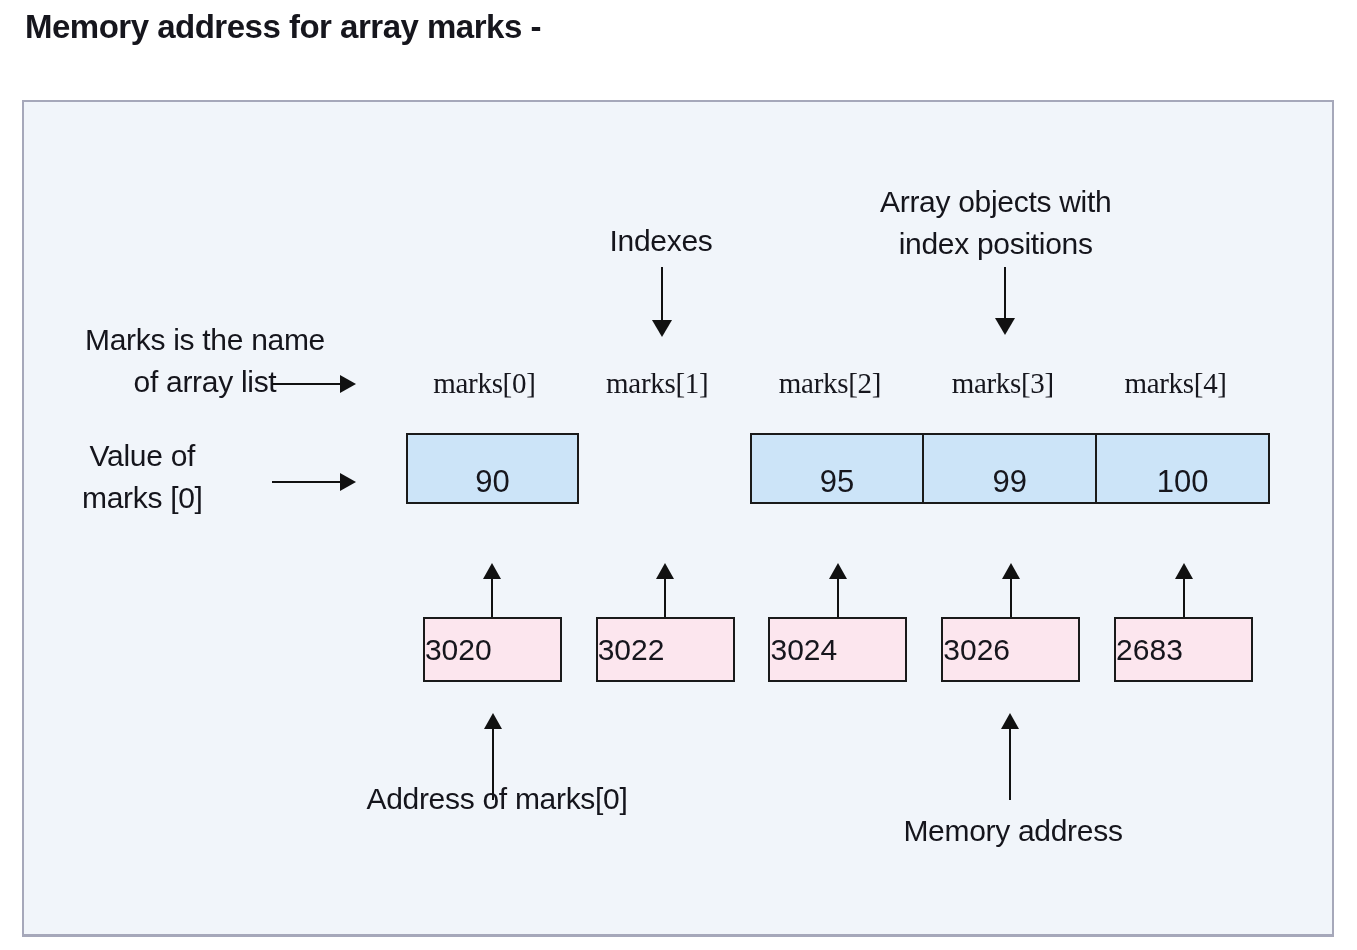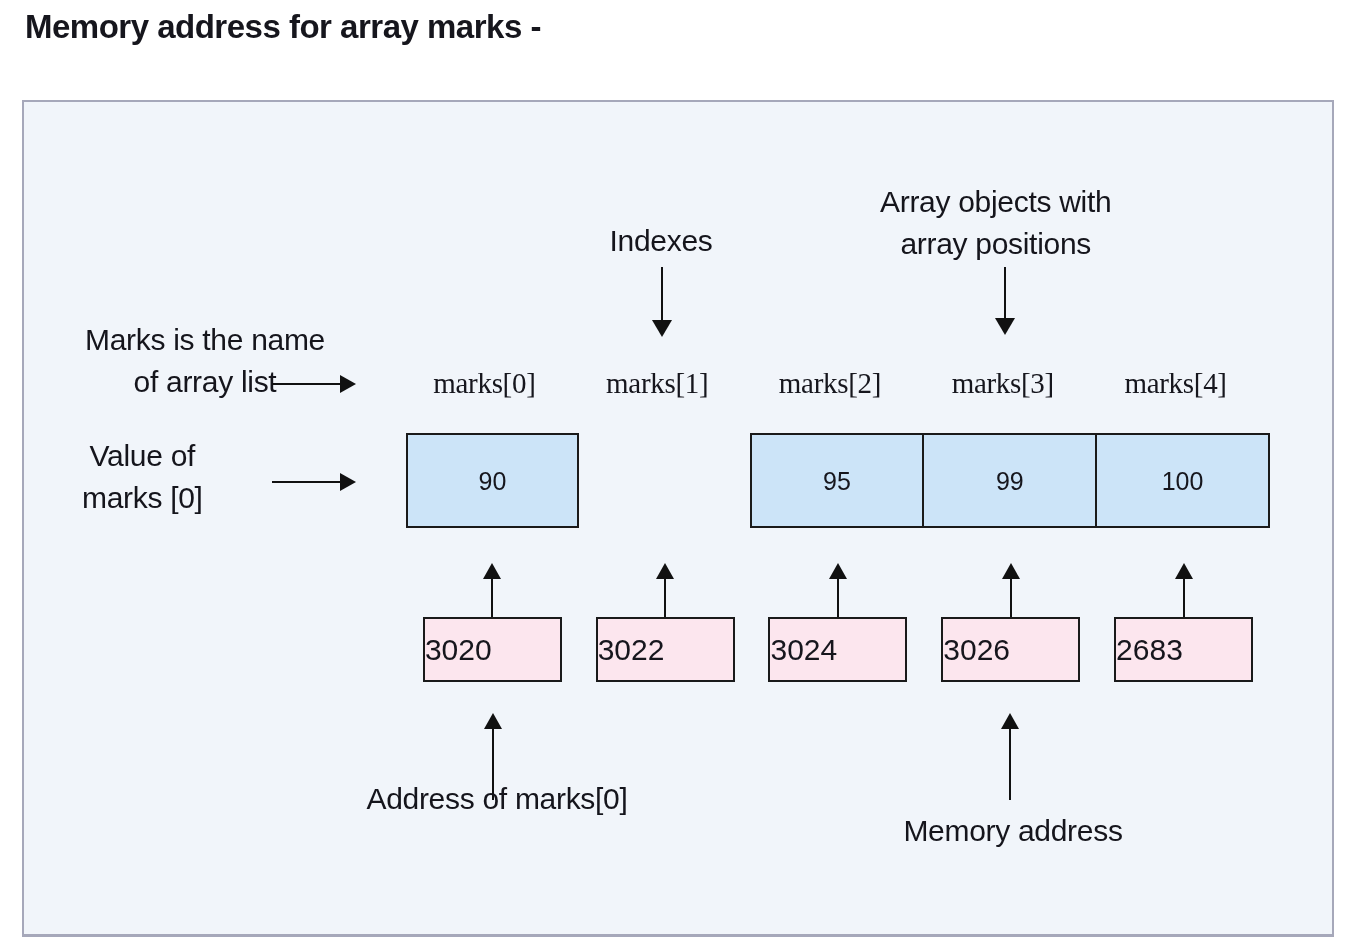--- a/index.html
+++ b/index.html
@@ -114,27 +114,27 @@
     text-align: center;
     font-size: 29px;
     letter-spacing: -0.3px;
     font-family: Liberation Serif, serif;
   }
   .cell {
     position: absolute;
     top: 70px;
     left: 0;
     right: 0;
-    height: 95px;
+    height: 71px;
     background: #cce4f8;
     border: 2px solid #1a1a1a;
     box-sizing: border-box;
     text-align: center;
     line-height: 93px;
-    font-size: 25px;
+    font-size: 31px;
   }
   .array-col + .array-col .cell { margin-left: -2px; }
   .cell-arrow {
     top: 200px;
     height: 54px;
     left: 50%;
     margin-left: -10px;
   }
   .addr-box {
     position: absolute;
@@ -160,21 +160,21 @@
 
 <div class="note center" style="left:581px; top:220px; width:160px;">Indexes</div>
 
 <div class="arrow-down" style="left:652px; top:267px; height:70px;">
   <div class="line"></div>
     <div class="head"></div>
 </div>
 
 <div class="note" style="left:880px; top:181px;">
   <div>Array objects with</div>
-  <div>array positions</div>
+  <div>index positions</div>
 </div>
 
 <div class="arrow-down" style="left:995px; top:267px; height:68px;">
   <div class="line"></div>
     <div class="head"></div>
 </div>
 
 <div class="note" style="left:85px; top:319px;">
   <div>Marks is the name</div>
   <div>of array list</div>

